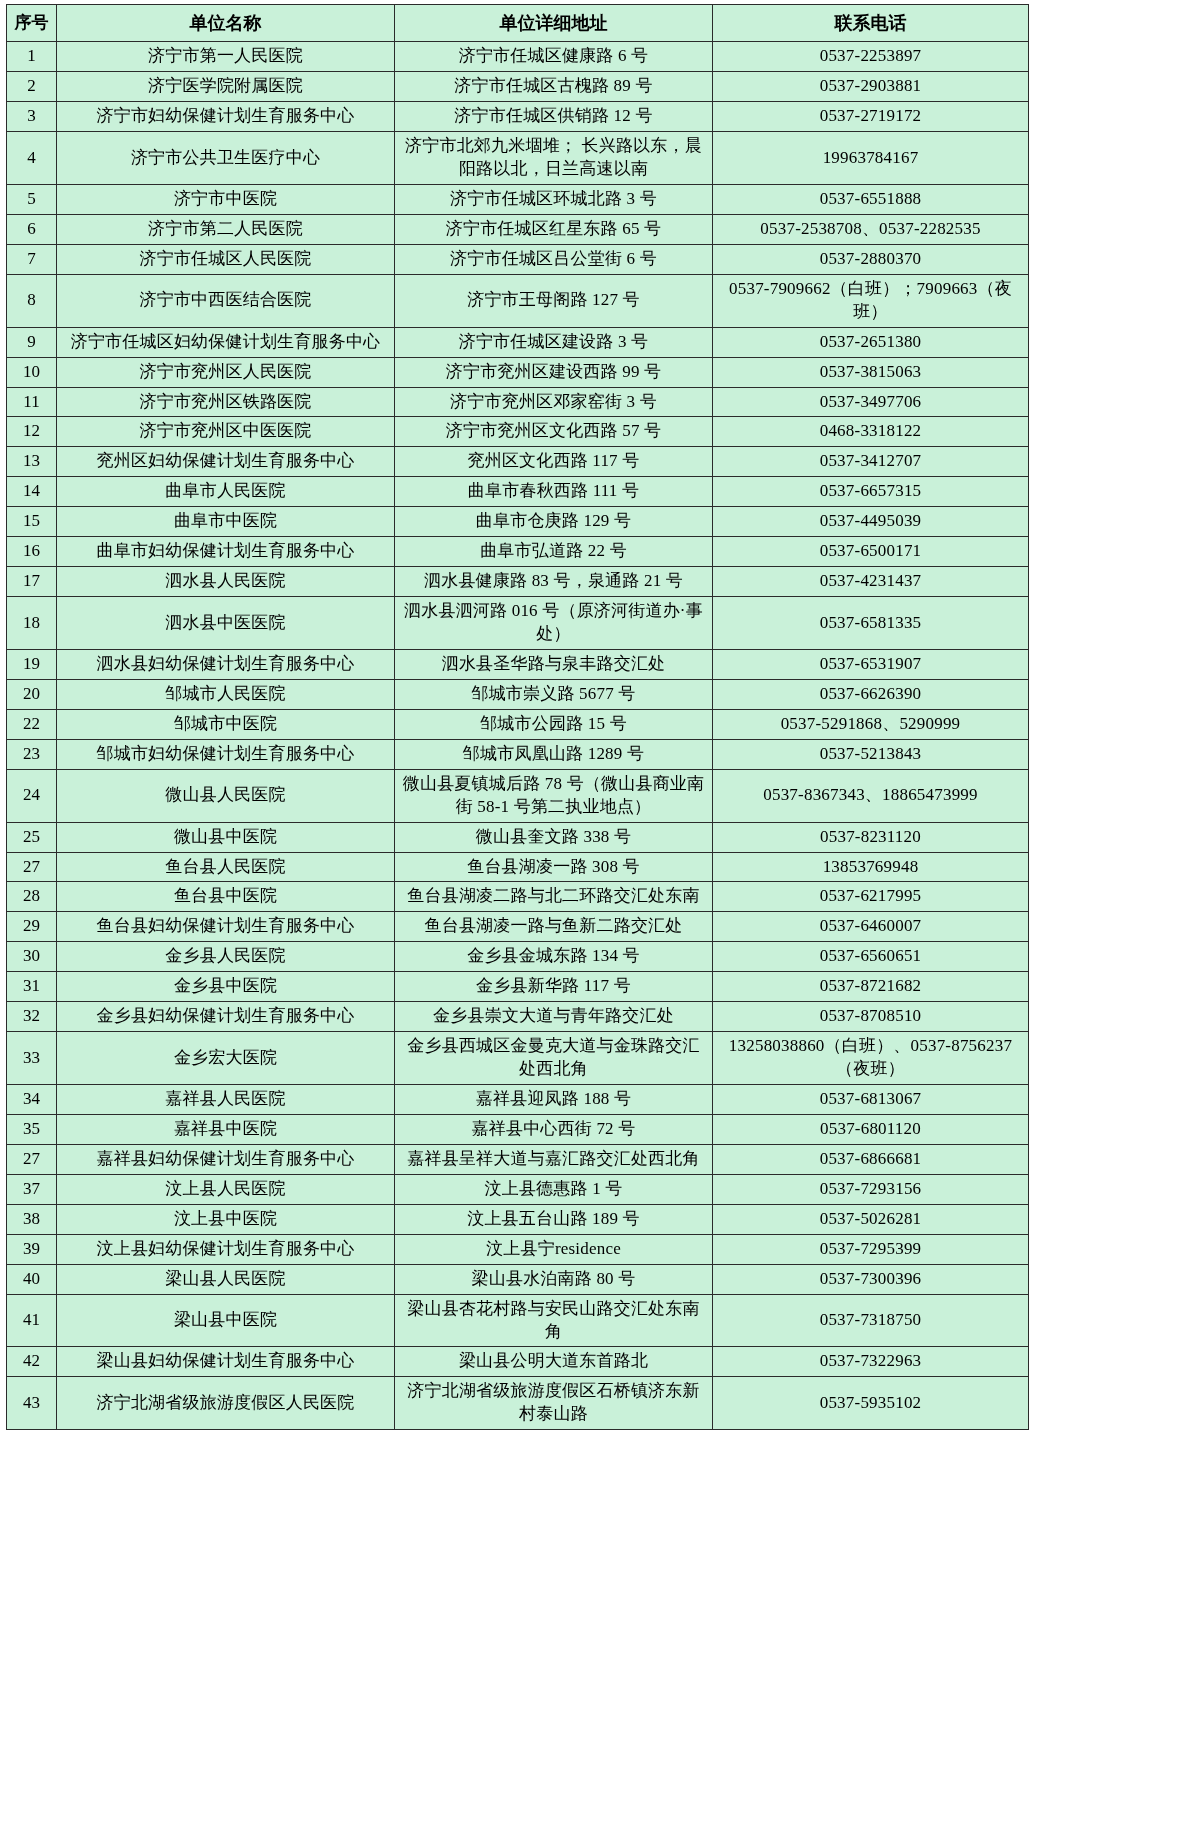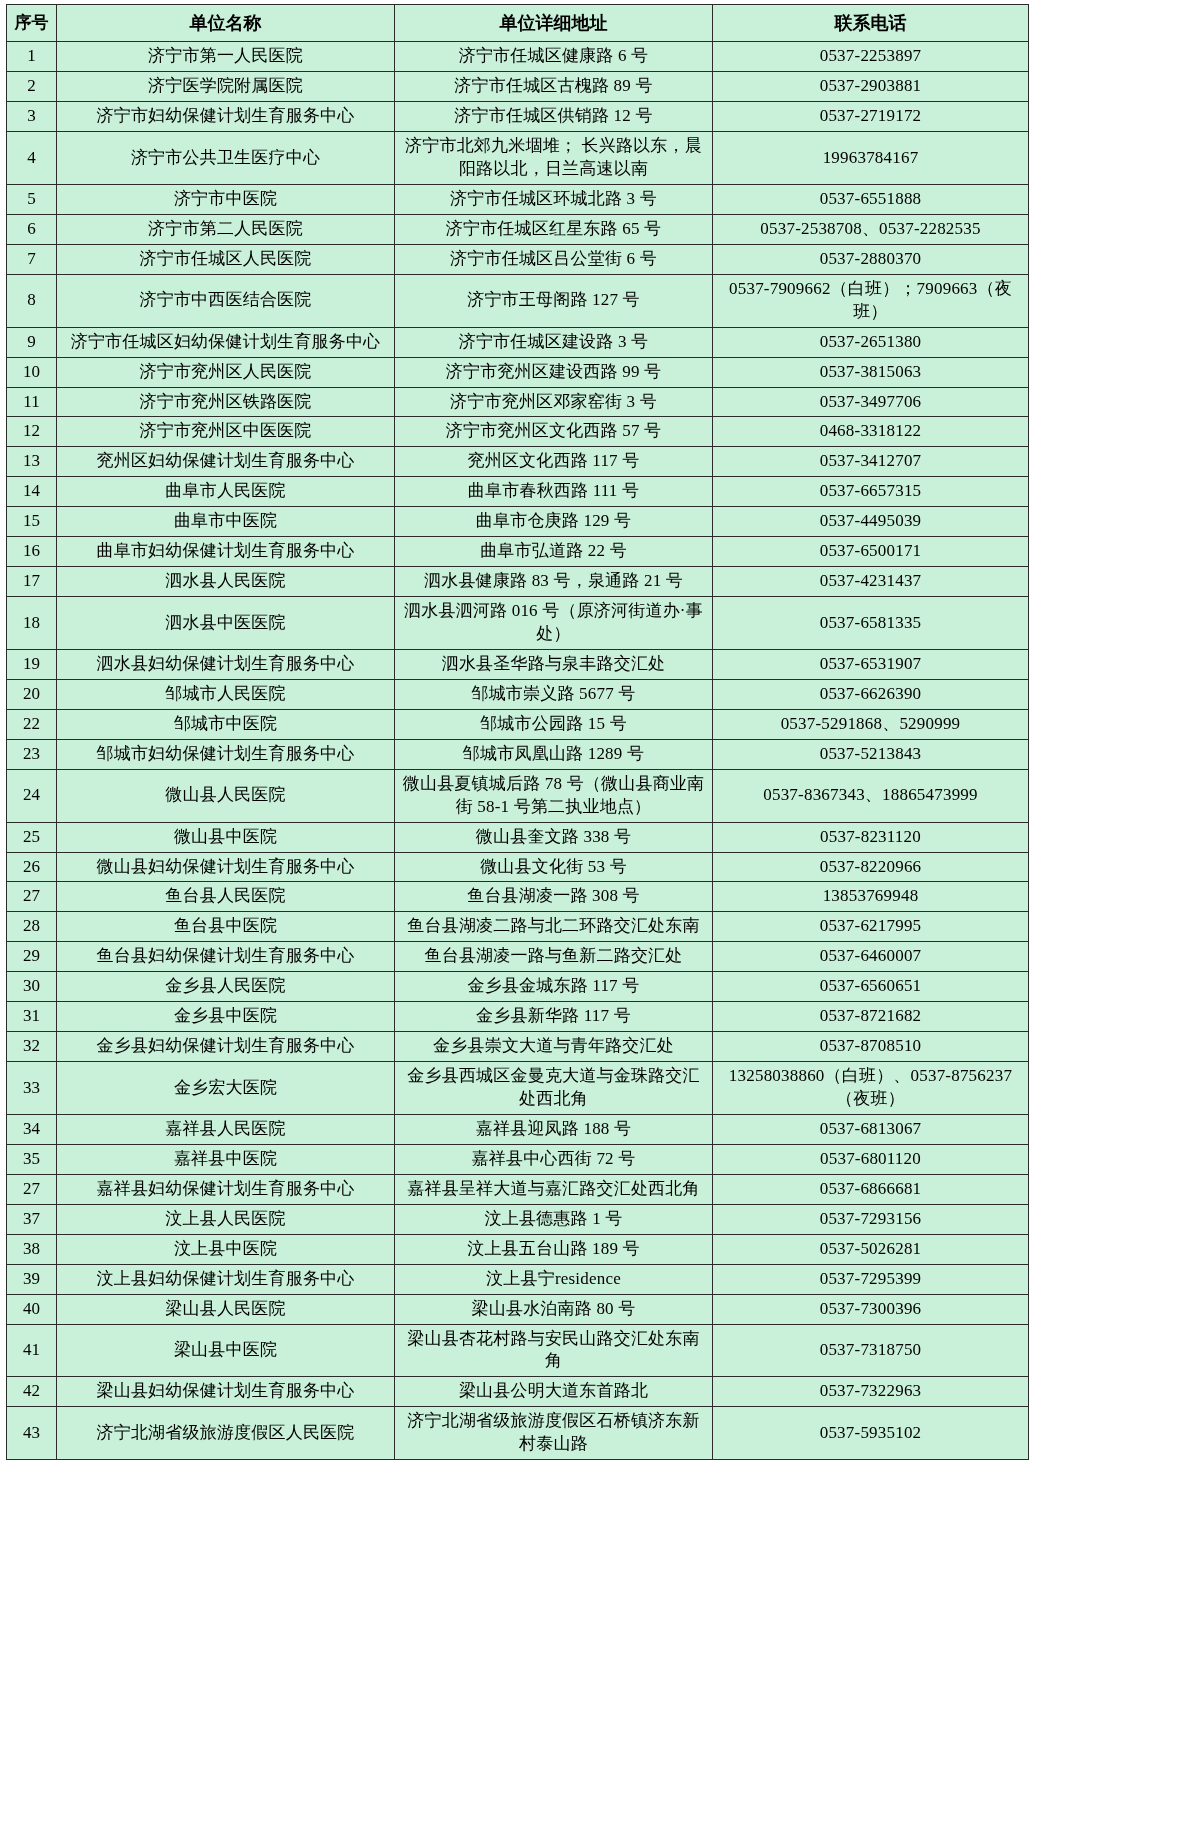--- a/index.html
+++ b/index.html
@@ -215,47 +215,41 @@
           <td class="addr">微山县夏镇城后路 78 号（微山县商业南街 58-1 号第二执业地点）</td>
           <td class="phone">0537-8367343、18865473999</td>
         </tr>
         <tr>
           <td class="idx">25</td>
           <td class="name">微山县中医院</td>
           <td class="addr">微山县奎文路 338 号</td>
           <td class="phone">0537-8231120</td>
         </tr>
         <tr>
-          <td class="idx">26</td>
-          <td class="name">微山县妇幼保健计划生育服务中心</td>
-          <td class="addr">微山县文化街 53 号</td>
-          <td class="phone">0537-8220966</td>
-        </tr>
-        <tr>
           <td class="idx">27</td>
           <td class="name">鱼台县人民医院</td>
           <td class="addr">鱼台县湖凌一路 308 号</td>
           <td class="phone">13853769948</td>
         </tr>
         <tr>
           <td class="idx">28</td>
           <td class="name">鱼台县中医院</td>
           <td class="addr">鱼台县湖凌二路与北二环路交汇处东南</td>
           <td class="phone">0537-6217995</td>
         </tr>
         <tr>
           <td class="idx">29</td>
           <td class="name">鱼台县妇幼保健计划生育服务中心</td>
           <td class="addr">鱼台县湖凌一路与鱼新二路交汇处</td>
           <td class="phone">0537-6460007</td>
         </tr>
         <tr>
           <td class="idx">30</td>
           <td class="name">金乡县人民医院</td>
-          <td class="addr">金乡县金城东路 117 号</td>
+          <td class="addr">金乡县金城东路 134 号</td>
           <td class="phone">0537-6560651</td>
         </tr>
         <tr>
           <td class="idx">31</td>
           <td class="name">金乡县中医院</td>
           <td class="addr">金乡县新华路 117 号</td>
           <td class="phone">0537-8721682</td>
         </tr>
         <tr>
           <td class="idx">32</td>

